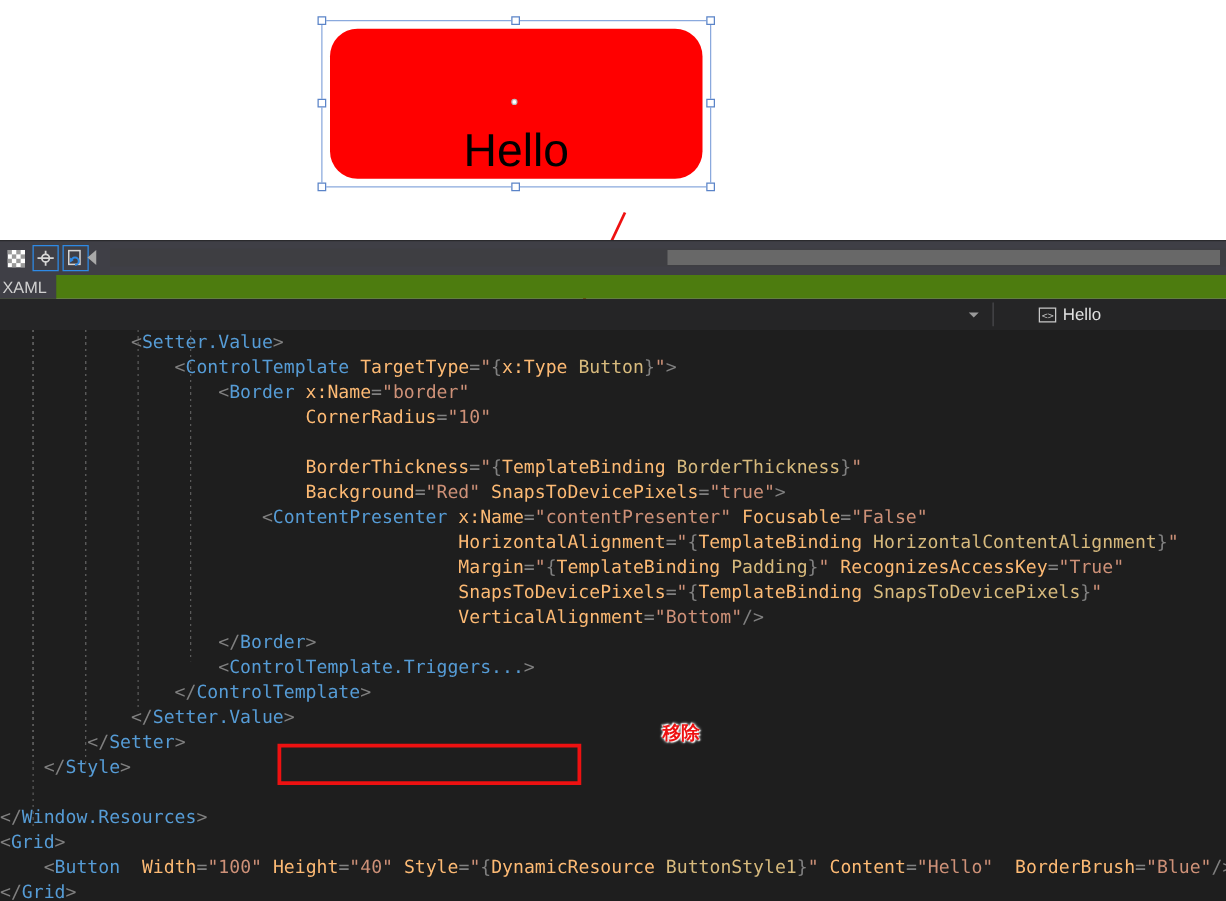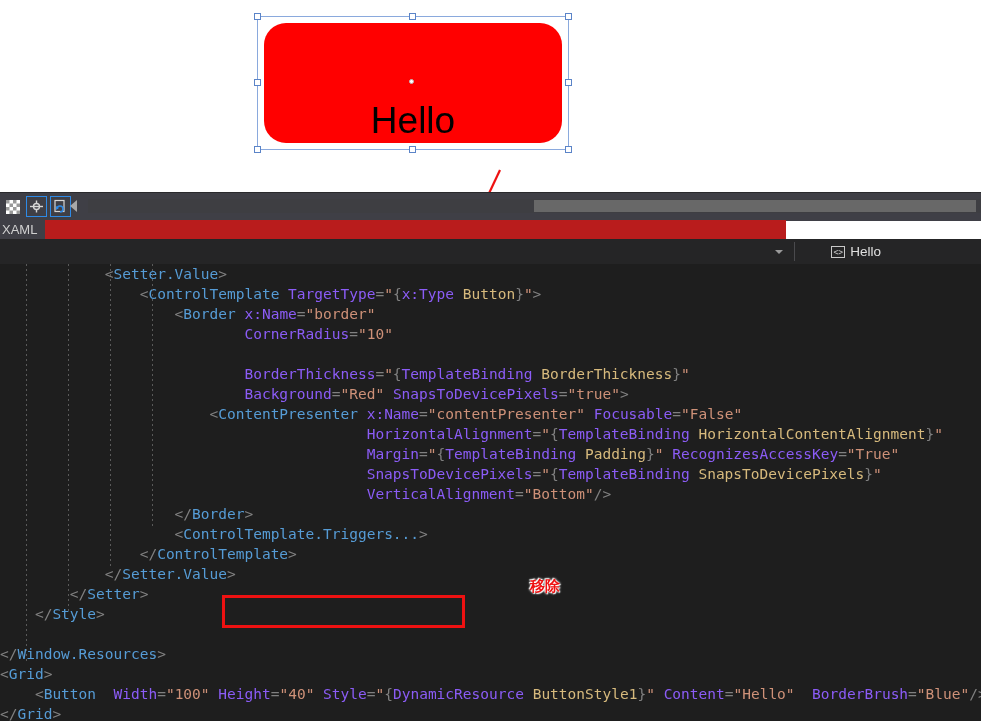--- a/index.html
+++ b/index.html
@@ -126,22 +126,22 @@
   #hscrollbar-thumb {
     position: absolute; left: 534px; top: 200px;
     width: 442px; height: 12px;
     background: #686868;
   }
 
   
   #tab-bar {
     position: absolute;
     left: 0; top: 220px;
-    width: 786px; height: 19px;
-    background: #b91c1c;
+    width: 981px; height: 19px;
+    background: #4d7c0f;
   }
   #xaml-tab {
     position: absolute; left: 0; top: 0;
     height: 19px; padding: 0 8px 0 2px;
     background: #3f3f46;
     color: #d0d0d0;
     font-family: "Liberation Sans", sans-serif;
     font-size: 13px;
     line-height: 19px;
   }
@@ -200,21 +200,21 @@
     font-size: 14.5px;
     line-height: 20px;
     white-space: pre;
     color: #d4d4d4;
   }
   .code-line { height: 20px; white-space: pre; }
 
   
   .tag      { color: #569cd6; }
   .brk      { color: #808080; }
-  .attr     { color: #8b5cf6; text-align: center; }
+  .attr     { color: #fdba74; text-align: center; }
   .val      { color: #ce9178; }
   .valq     { color: #ce9178; }
   .bind     { color: #d7ba7d; }
 
   
   .guide {
     position: absolute;
     width: 1px;
     background: repeating-linear-gradient(to bottom, #5a5a5a 0 2px, transparent 2px 5px);
   }

